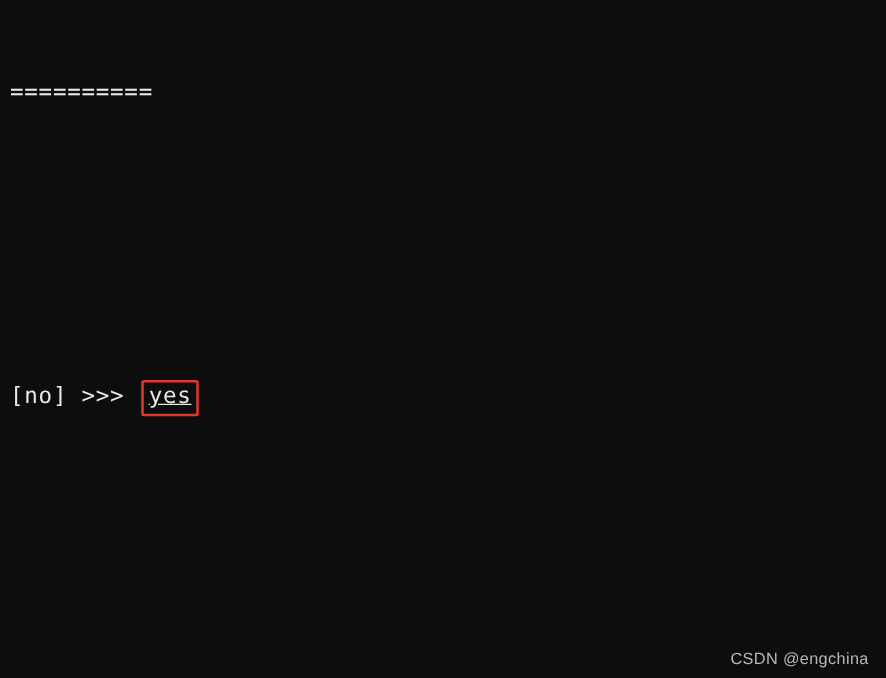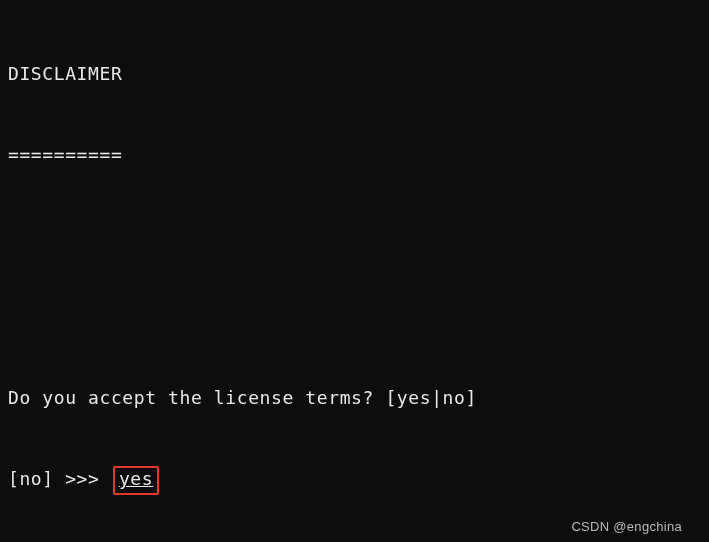--- a/index.html
+++ b/index.html
@@ -28,38 +28,36 @@
       border: 2px solid #e03a2f;
       padding: 0 4px 2px 4px;
       margin-left: 2px;
       border-radius: 2px;
       display: inline-block;
       line-height: 1.25;
       text-decoration: underline;
     }
     .watermark {
       position: absolute;
-      right: 27px;
+      right: 14px;
       bottom: 6px;
       font-family: Arial, sans-serif;
       font-size: 13px;
       letter-spacing: 0.3px;
       color: #c9c9c9;
       opacity: 0.9;
     }
   </style>
 </head>
 <body>
 
 <div class="terminal">
-  <span class="line">DISCLAIMER</span>
   <span class="line">==========</span>
   <div class="blank"></div>
   <div class="blank"></div>
-  <span class="line">Do you accept the license terms? [yes|no]</span>
   <span class="line"><span>[no] &gt;&gt;&gt; </span><span class="hl">yes</span></span>
   
   
   
   
   
   
   
   
   

